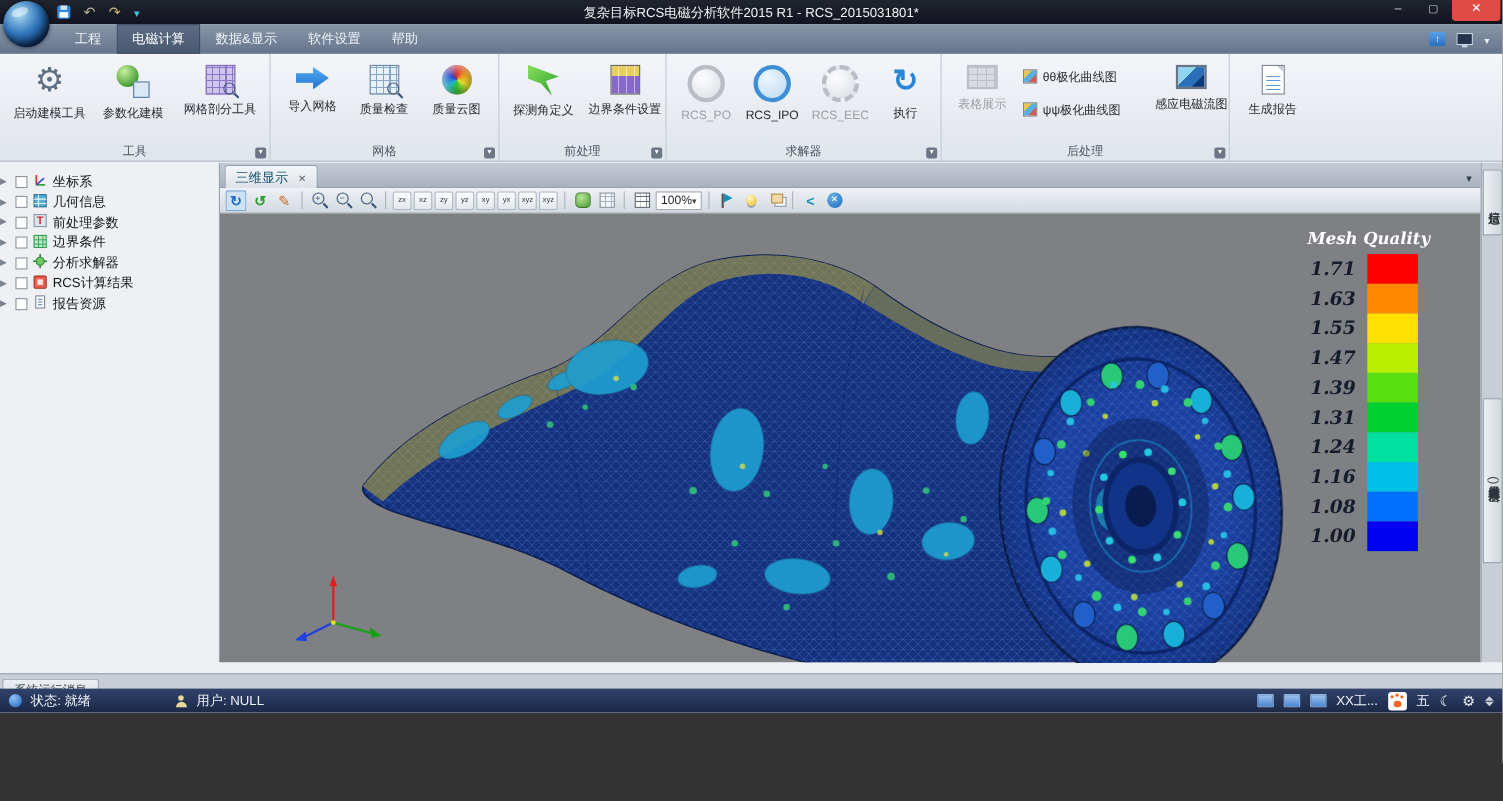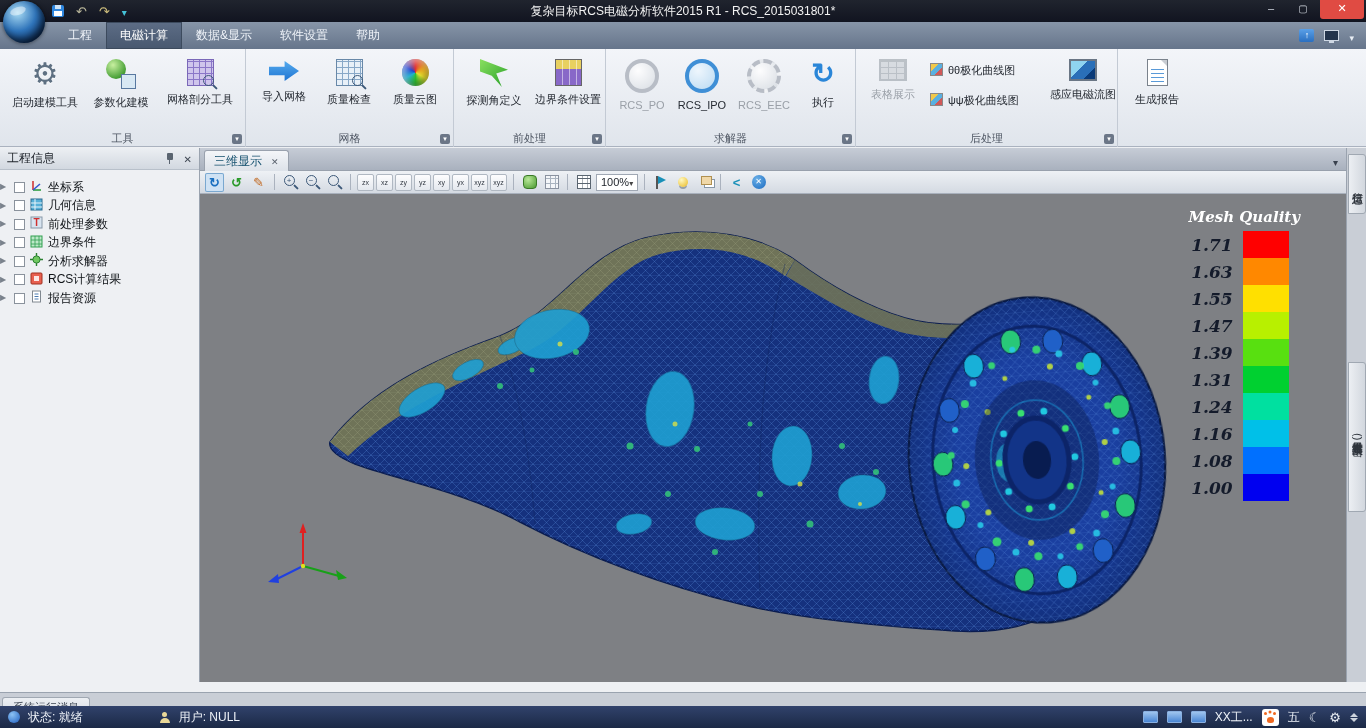--- a/index.html
+++ b/index.html
@@ -1,18 +1,18 @@
 <!DOCTYPE html>
 <html><head>
 <meta charset="utf-8">
 <style>
   * { margin:0; padding:0; box-sizing:border-box; }
   html,body { width:1366px; height:728px; overflow:hidden; }
   body { font-family:"Liberation Sans", sans-serif; background:#333; }
-  .app { position:relative; width:1366px; height:728px; background:#eef0f3; overflow:hidden; }
+  .app { position:relative; width:1366px; height:648px; background:#eef0f3; overflow:hidden; }
 
   
   .titlebar { position:absolute; left:0; top:0; width:1366px; height:22px;
               background:linear-gradient(#20242e,#111420); }
   .logo { position:absolute; left:3px; top:1px; width:42px; height:42px; z-index:60; border-radius:50%;
           background:radial-gradient(circle at 35% 28%, #aadcf4, #2f74ba 45%, #0a2a58 82%);
           box-shadow:inset -3px -4px 7px rgba(0,0,0,.55), 0 0 4px rgba(0,0,0,.6); }
   .logo::after { content:""; position:absolute; left:7px; top:6px; width:16px; height:8px; border-radius:50%;
           background:rgba(255,255,255,.45); transform:rotate(-18deg); }
   .qat { position:absolute; left:52px; top:0; height:22px; display:flex; align-items:center; gap:12px; z-index:70; }
@@ -347,26 +347,20 @@
 
     <div class="rgroup" style="left:1118px;width:78px;border-right:none">
       <div class="rbtn" style="left:4px;width:70px">
         <span class="ipage"></span>
         <span class="rlabel">生成报告</span>
       </div>
     </div>
   </div>
 
   <div class="panel">
-    <div class="panel-h">
-      <span>工程信息</span>
-      <span class="sp"></span>
-      <span class="pin"></span>
-      <span class="xclose"></span>
-    </div>
     <div class="tree">
       <div class="trow">
         <span class="texp"></span>
         <span class="tchk"></span>
         <span><svg width="13" height="13">
               <path d="M3 11V2" stroke="#d03838" stroke-width="1.6"></path>
               <path d="M3 11h8" stroke="#30a040" stroke-width="1.6"></path>
               <path d="M3 11l7-6" stroke="#3858d0" stroke-width="1.6"></path>
             </svg></span>
         <span>坐标系</span>

